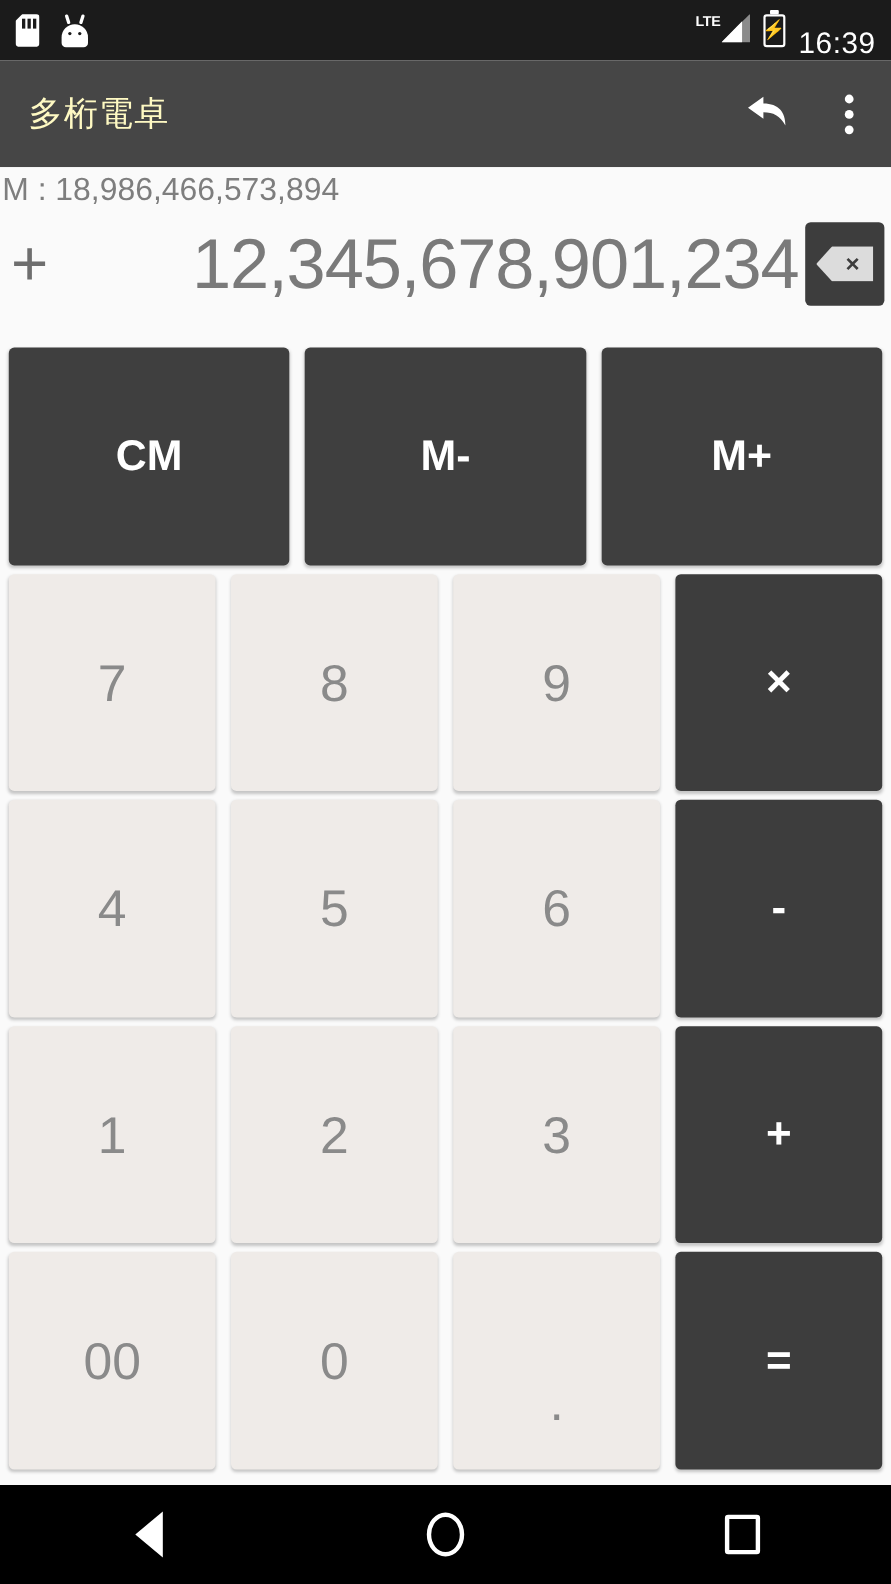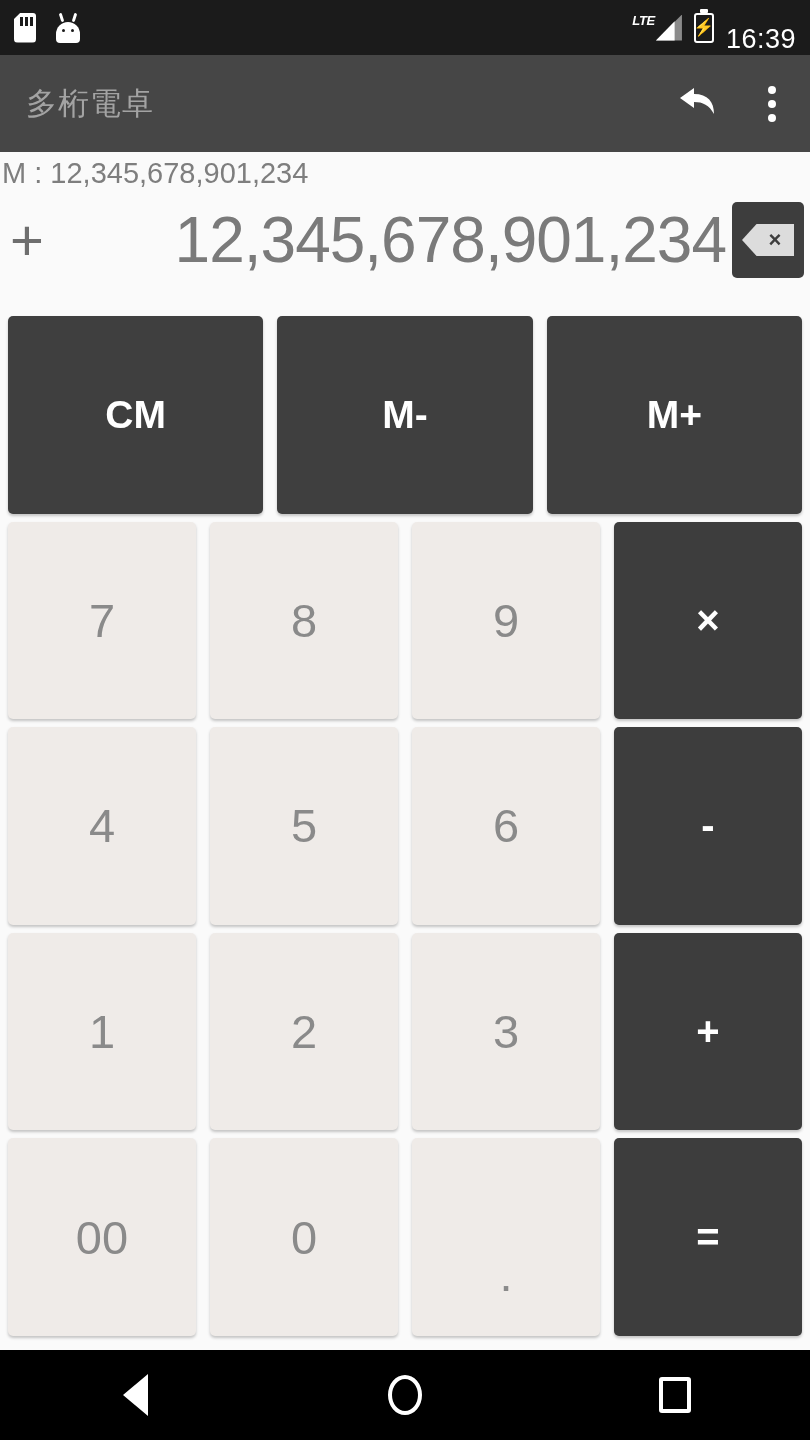--- a/index.html
+++ b/index.html
@@ -35,33 +35,33 @@
   .android-icon .ant {
     position: absolute; width: 3px; height: 9px; background: #fff; top: 0; border-radius: 2px;
   }
   .android-icon .ant.l { left: 6px; transform: rotate(-18deg); }
   .android-icon .ant.r { right: 6px; transform: rotate(18deg); }
   .android-icon .eye {
     position: absolute; width: 3px; height: 3px; background: #1b1b1b; border-radius: 50%; top: 16px;
   }
   .android-icon .eye.l { left: 8px; }
   .android-icon .eye.r { right: 8px; }
-  .lte-icon { display: flex; align-items: center; gap: 1px; height: 30px; font-style: italic; }
+  .lte-icon { display: flex; align-items: flex-start; gap: 1px; height: 30px; }
   .lte-icon .lte-text { font-size: 13px; font-weight: bold; line-height: 1; margin-bottom: 14px; letter-spacing: -.3px;}
   .lte-icon .tri { width: 26px; height: 26px; position: relative; }
   .lte-icon .tri .full { position: absolute; inset: 0; background: #8b8b8b; clip-path: polygon(100% 0, 100% 100%, 0 100%); }
   .lte-icon .tri .on { position: absolute; inset: 0; background: #fff; clip-path: polygon(72% 26%, 72% 100%, 0 100%); }
   .batt-icon { width: 20px; height: 30px; border: 2.5px solid #fff; border-radius: 3px; position: relative; }
   .batt-icon:before { content:""; position:absolute; top:-6px; left:50%; transform:translateX(-50%); width:8px; height:4px; background:#fff; border-radius:1px; }
   .batt-icon .bolt { position: absolute; inset: 0; display:flex; align-items:center; justify-content:center; color:#fff; font-size:17px; line-height:1; }
   .clock { font-size: 27px; letter-spacing: .5px; margin-top: 24px; }
 
   
   .app-bar {
-    height: 97px; background: #464646; color: #a3a3a3;
+    height: 97px; background: #464646; color: #fef9c3;
     display: flex; align-items: center; padding: 0 26px;
     flex: 0 0 97px;
   }
   .app-title { font-size: 31px; letter-spacing: 1px; }
   .app-actions { margin-left: auto; display: flex; align-items: center; gap: 42px; }
   .undo-icon { width: 44px; height: 44px; display:flex; align-items:center; justify-content:center; }
   .menu-icon { width: 12px; display: flex; flex-direction: column; gap: 6px; align-items:center; padding: 4px 12px; }
   .menu-icon i { width: 8px; height: 8px; background: #fff; border-radius: 50%; display:block; }
 
   
@@ -167,21 +167,21 @@
       </div>
       <div class="menu-icon">
         <i></i>
           <i></i>
           <i></i>
       </div>
     </div>
   </div>
 
   <div class="display">
-    <div class="memory-line">M : 12,345,678,901,234</div>
+    <div class="memory-line">M : 18,986,466,573,894</div>
     <div class="main-row">
       <div class="op-sign">+</div>
       <div class="main-value">12,345,678,901,234</div>
       <div class="backspace-btn">
         <div class="bs-shape">
           <div class="pent"></div>
           <div class="x">×</div>
         </div>
       </div>
     </div>

